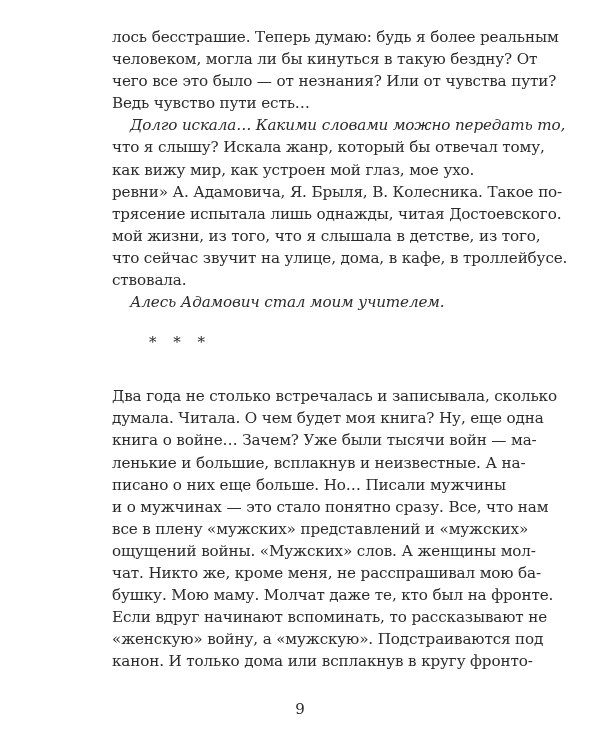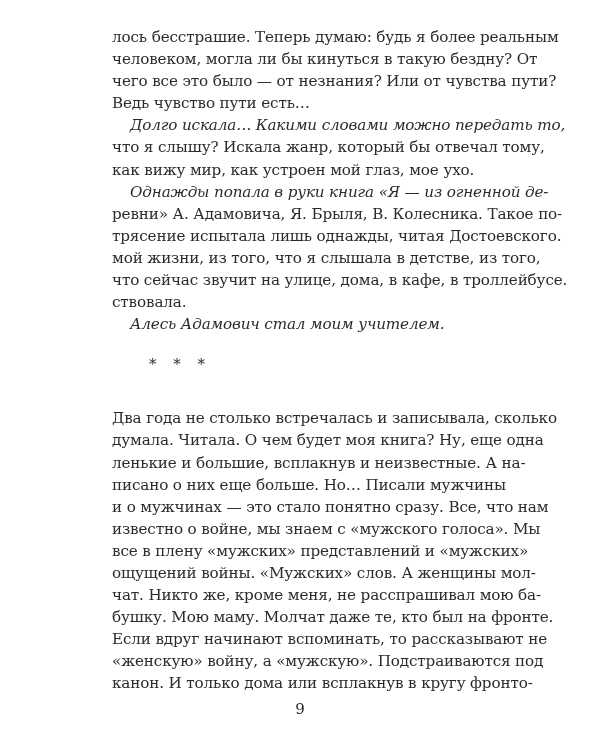--- a/index.html
+++ b/index.html
@@ -72,43 +72,42 @@
     <span class="line last">Ведь чувство пути есть…</span>
   </div>
 
   <div>
     <span class="line indent">Долго искала… Какими словами можно передать то,</span>
     <span class="line">что я слышу? Искала жанр, который бы отвечал тому,</span>
     <span class="line last">как вижу мир, как устроен мой глаз, мое ухо.</span>
   </div>
 
   <div>
-    <span class="line indent">Однажды попала в руки книга «Я — из огненной де-</span>
     <span class="line">ревни» А. Адамовича, Я. Брыля, В. Колесника. Такое по-</span>
     <span class="line">трясение испытала лишь однажды, читая Достоевского.</span>
     <span class="line">мой жизни, из того, что я слышала в детстве, из того,</span>
     <span class="line">что сейчас звучит на улице, дома, в кафе, в троллейбусе.</span>
     <span class="line last">ствовала.</span>
   </div>
 
   <div>
     <span class="line indent last">Алесь Адамович стал моим учителем.</span>
   </div>
 
   <div class="section-break">
     <span class="stars">* * *</span>
   </div>
 
   <div>
     <span class="line">Два года не столько встречалась и записывала, сколько</span>
     <span class="line">думала. Читала. О чем будет моя книга? Ну, еще одна</span>
+    <span class="line">книга о войне… Зачем? Уже были тысячи войн — ма-</span>
     <span class="line">ленькие и большие, всплакнув и неизвестные. А на-</span>
     <span class="line">писано о них еще больше. Но… Писали мужчины</span>
     <span class="line">и о мужчинах — это стало понятно сразу. Все, что нам</span>
-    <span class="line">известно о войне, мы знаем с «мужского голоса». Мы</span>
     <span class="line">все в плену «мужских» представлений и «мужских»</span>
     <span class="line">ощущений войны. «Мужских» слов. А женщины мол-</span>
     <span class="line">чат. Никто же, кроме меня, не расспрашивал мою ба-</span>
     <span class="line">бушку. Мою маму. Молчат даже те, кто был на фронте.</span>
     <span class="line">Если вдруг начинают вспоминать, то рассказывают не</span>
     <span class="line">«женскую» войну, а «мужскую». Подстраиваются под</span>
     <span class="line">канон. И только дома или всплакнув в кругу фронто-</span>
 
   </div>
 

